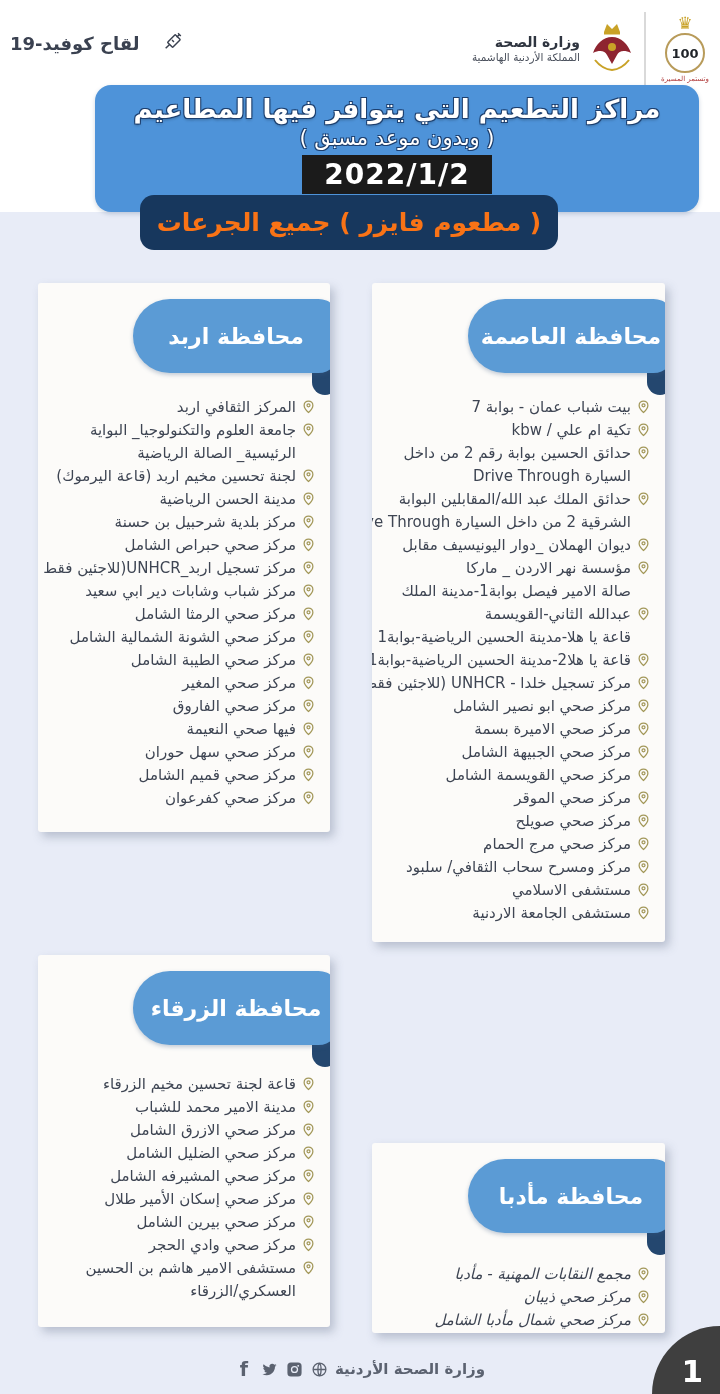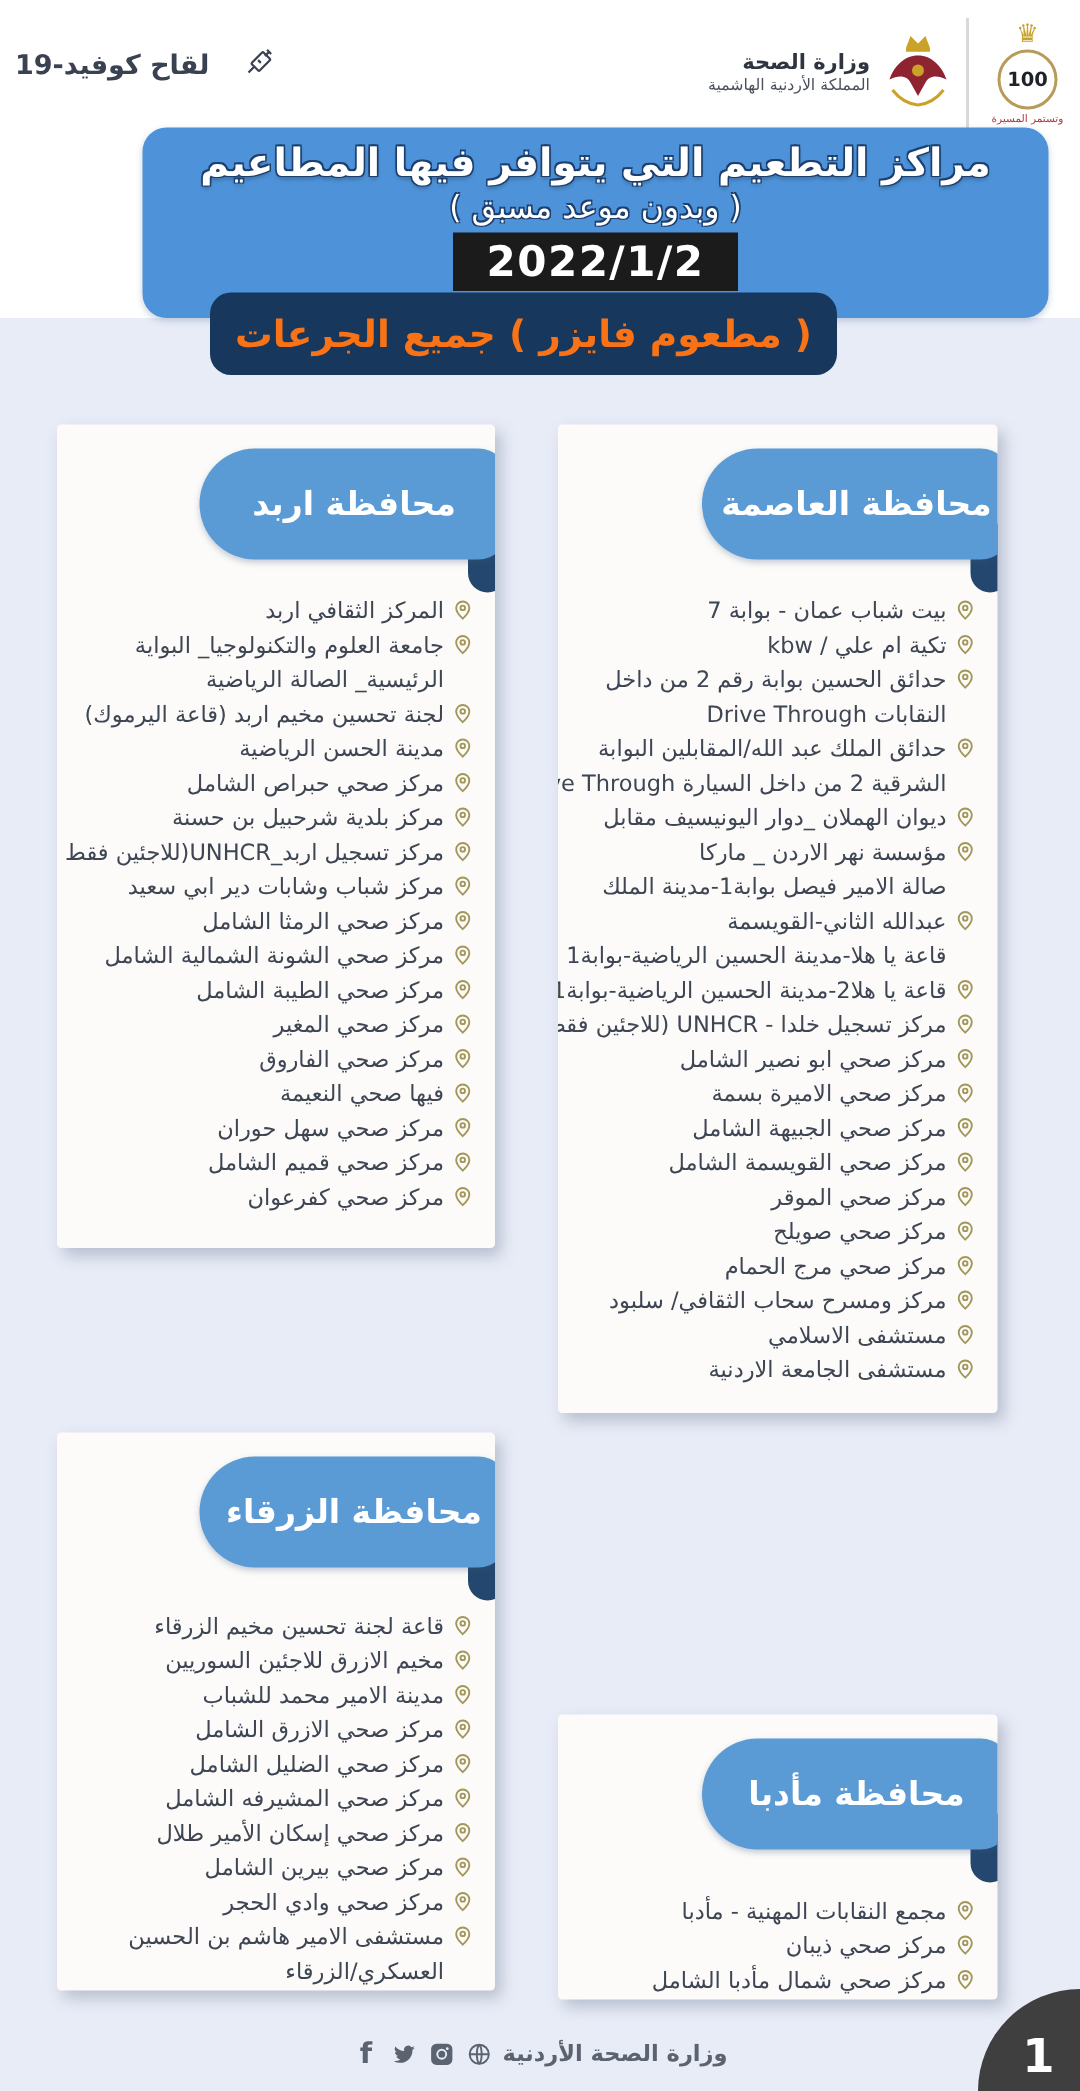--- a/index.html
+++ b/index.html
@@ -47,21 +47,21 @@
     border-radius:40px 22px 22px 40px;display:flex;align-items:center;justify-content:center;
     color:#fff;font-weight:bold;font-size:22px;direction:rtl;box-shadow:0 2px 4px rgba(60,90,130,.3);
   }
   .gov-pill::after{
     content:"";position:absolute;right:1px;bottom:-22px;width:26px;height:46px;
     background:#24476f;border-radius:6px 6px 13px 13px;z-index:-1;
   }
   .loc-list{position:absolute;right:14px;left:6px;margin:0;padding:0;list-style:none;direction:rtl;}
   .card-amman .loc-list,.card-irbid .loc-list{top:113px;}
   .card-zarqa .loc-list{top:118px;}
-  .card-madaba .loc-list{top:120px;}
+  .card-madaba .loc-list{top:120px;font-style:italic;}
   .loc-line{display:flex;align-items:flex-start;gap:5px;line-height:23px;min-height:23px;font-size:15px;color:#3e4553;}
   .pin-icon{flex:0 0 15px;width:15px;height:15px;margin-top:3px;color:#a29758;}
   .pin-icon svg{width:15px;height:15px;display:block;}
   .no-pin .pin-icon{visibility:hidden;}
   .loc-text{flex:1;text-align:right;white-space:nowrap;}
   
   .footer{position:absolute;left:0;right:0;bottom:16px;display:flex;justify-content:center;align-items:center;gap:7px;direction:rtl;color:#5b6270;}
   .footer-text{font-size:15px;font-weight:bold;}
   .soc-icon{width:18px;height:18px;display:flex;align-items:center;justify-content:center;color:#5b6270;}
   .soc-icon svg{width:17px;height:17px;display:block;}
@@ -152,21 +152,21 @@
           <span class="loc-text">حدائق الحسين بوابة رقم 2 من داخل</span>
         </li>
 
         <li class="loc-line no-pin">
           <span class="pin-icon">
             <svg viewBox="0 0 24 24" fill="none" stroke="currentColor" stroke-width="2">
               <path d="M12 21.5s-7-6.3-7-11.3a7 7 0 1 1 14 0c0 5-7 11.3-7 11.3z"></path>
               <circle cx="12" cy="10" r="2.4"></circle>
             </svg>
           </span>
-          <span class="loc-text">النقابات Drive Through</span>
+          <span class="loc-text">السيارة Drive Through</span>
         </li>
 
         <li class="loc-line">
           <span class="pin-icon">
             <svg viewBox="0 0 24 24" fill="none" stroke="currentColor" stroke-width="2">
               <path d="M12 21.5s-7-6.3-7-11.3a7 7 0 1 1 14 0c0 5-7 11.3-7 11.3z"></path>
               <circle cx="12" cy="10" r="2.4"></circle>
             </svg>
           </span>
           <span class="loc-text">حدائق الملك عبد الله/المقابلين البوابة</span>
@@ -408,31 +408,31 @@
           <span class="loc-text">مدينة الحسن الرياضية</span>
         </li>
 
         <li class="loc-line">
           <span class="pin-icon">
             <svg viewBox="0 0 24 24" fill="none" stroke="currentColor" stroke-width="2">
               <path d="M12 21.5s-7-6.3-7-11.3a7 7 0 1 1 14 0c0 5-7 11.3-7 11.3z"></path>
               <circle cx="12" cy="10" r="2.4"></circle>
             </svg>
           </span>
+          <span class="loc-text">مركز بلدية شرحبيل بن حسنة</span>
+        </li>
+
+        <li class="loc-line">
+          <span class="pin-icon">
+            <svg viewBox="0 0 24 24" fill="none" stroke="currentColor" stroke-width="2">
+              <path d="M12 21.5s-7-6.3-7-11.3a7 7 0 1 1 14 0c0 5-7 11.3-7 11.3z"></path>
+              <circle cx="12" cy="10" r="2.4"></circle>
+            </svg>
+          </span>
           <span class="loc-text">مركز  صحي حبراص الشامل</span>
-        </li>
-
-        <li class="loc-line">
-          <span class="pin-icon">
-            <svg viewBox="0 0 24 24" fill="none" stroke="currentColor" stroke-width="2">
-              <path d="M12 21.5s-7-6.3-7-11.3a7 7 0 1 1 14 0c0 5-7 11.3-7 11.3z"></path>
-              <circle cx="12" cy="10" r="2.4"></circle>
-            </svg>
-          </span>
-          <span class="loc-text">مركز بلدية شرحبيل بن حسنة</span>
         </li>
 
         <li class="loc-line">
           <span class="pin-icon">
             <svg viewBox="0 0 24 24" fill="none" stroke="currentColor" stroke-width="2">
               <path d="M12 21.5s-7-6.3-7-11.3a7 7 0 1 1 14 0c0 5-7 11.3-7 11.3z"></path>
               <circle cx="12" cy="10" r="2.4"></circle>
             </svg>
           </span>
           <span class="loc-text">مركز تسجيل اربد_UNHCR(للاجئين فقط )</span>
@@ -547,29 +547,20 @@
         <li class="loc-line">
           <span class="pin-icon">
             <svg viewBox="0 0 24 24" fill="none" stroke="currentColor" stroke-width="2">
               <path d="M12 21.5s-7-6.3-7-11.3a7 7 0 1 1 14 0c0 5-7 11.3-7 11.3z"></path>
               <circle cx="12" cy="10" r="2.4"></circle>
             </svg>
           </span>
           <span class="loc-text">قاعة لجنة تحسين مخيم الزرقاء</span>
         </li>
 
-        <li class="loc-line">
-          <span class="pin-icon">
-            <svg viewBox="0 0 24 24" fill="none" stroke="currentColor" stroke-width="2">
-              <path d="M12 21.5s-7-6.3-7-11.3a7 7 0 1 1 14 0c0 5-7 11.3-7 11.3z"></path>
-              <circle cx="12" cy="10" r="2.4"></circle>
-            </svg>
-          </span>
-          <span class="loc-text">مخيم الازرق للاجئين السوريين</span>
-        </li>
 
         <li class="loc-line">
           <span class="pin-icon">
             <svg viewBox="0 0 24 24" fill="none" stroke="currentColor" stroke-width="2">
               <path d="M12 21.5s-7-6.3-7-11.3a7 7 0 1 1 14 0c0 5-7 11.3-7 11.3z"></path>
               <circle cx="12" cy="10" r="2.4"></circle>
             </svg>
           </span>
           <span class="loc-text">مدينة الامير محمد للشباب</span>
         </li>

